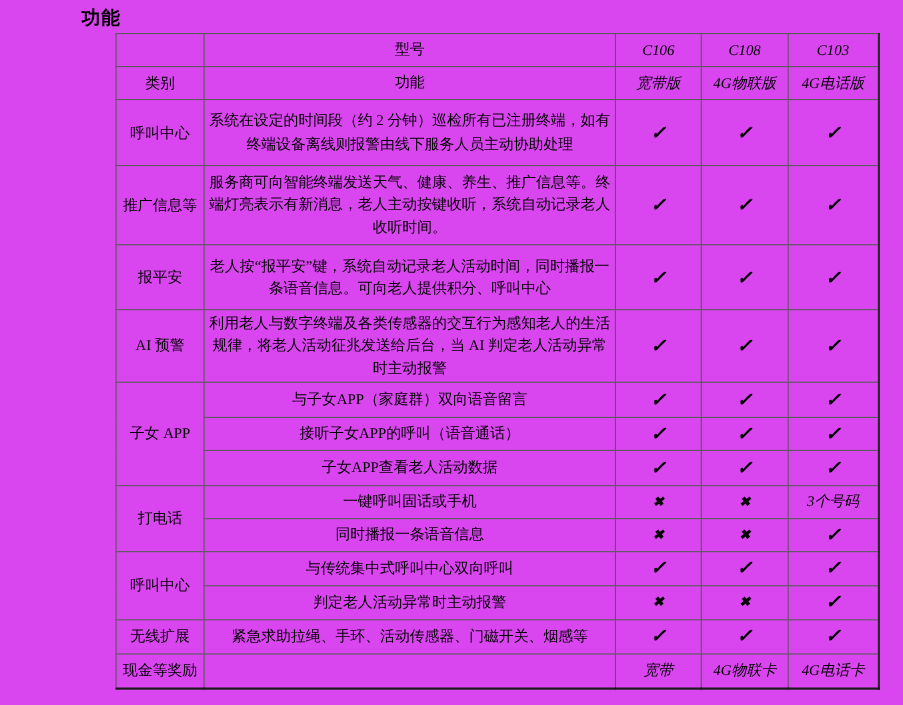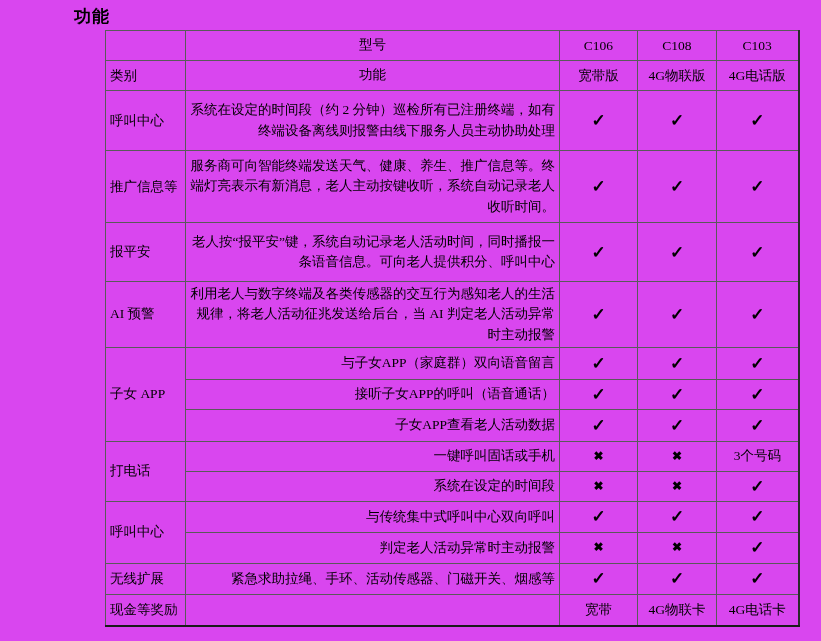--- a/index.html
+++ b/index.html
@@ -21,24 +21,24 @@
     border-right:2px solid #2b2b2b;
     margin-left:40px;
   }
   table.features td {
     border:1px solid #5a5a5a;
     font-size:13.5px;
     vertical-align:middle;
     padding:2px 4px;
     overflow:hidden;
   }
-  td.cat { text-align:left; padding:2px 1px; }
-  td.fn  { text-align:right; padding:3px 6px 3px 9px; line-height:1.5; }
+  td.cat { text-align:center; padding:2px 1px; }
+  td.fn  { text-align:center; padding:3px 6px 3px 9px; line-height:1.5; }
   td.fn.c { text-align:center; }
-  td.val { text-align:center; padding:2px 1px; font-size:13px; }
+  td.val { text-align:center; padding:2px 1px; font-size:13px;font-style:italic; }
   td.val.check { font-size:17px; font-weight:700; }
   td.val.cross { font-size:12px; font-weight:700; }
 </style>
 </head>
 <body>
 
 <div class="page">
   <div class="doc-title">功能</div>
 
   <table class="features">
@@ -120,21 +120,21 @@
       </tr>
 
       <tr style="height:30px">
         <td class="cat" rowspan="2">打电话</td>
         <td class="fn">一键呼叫固话或手机</td>
         <td class="val cross">✖</td>
         <td class="val cross">✖</td>
         <td class="val">3个号码</td>
       </tr>
       <tr style="height:30px">
-        <td class="fn">系统在设定的时间段</td>
+        <td class="fn">同时播报一条语音信息</td>
         <td class="val cross">✖</td>
         <td class="val cross">✖</td>
         <td class="val check">✓</td>
       </tr>
 
       <tr style="height:31px">
         <td class="cat" rowspan="2">呼叫中心</td>
         <td class="fn">与传统集中式呼叫中心双向呼叫</td>
         <td class="val check">✓</td>
         <td class="val check">✓</td>

